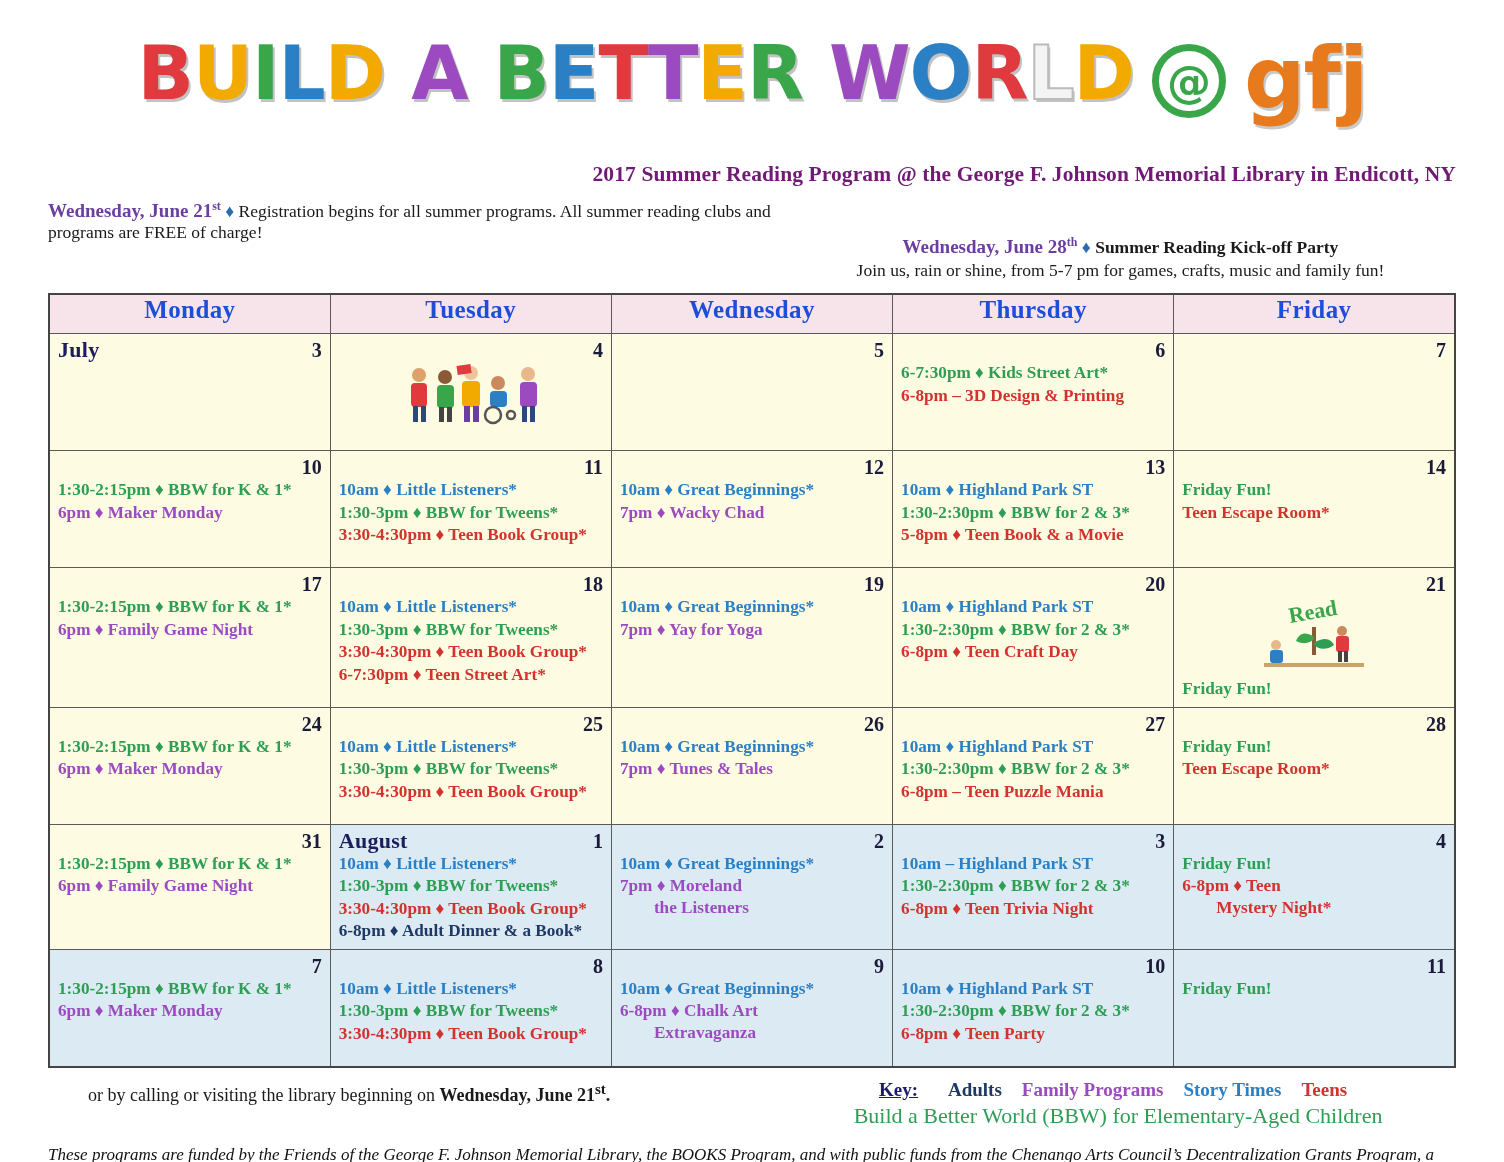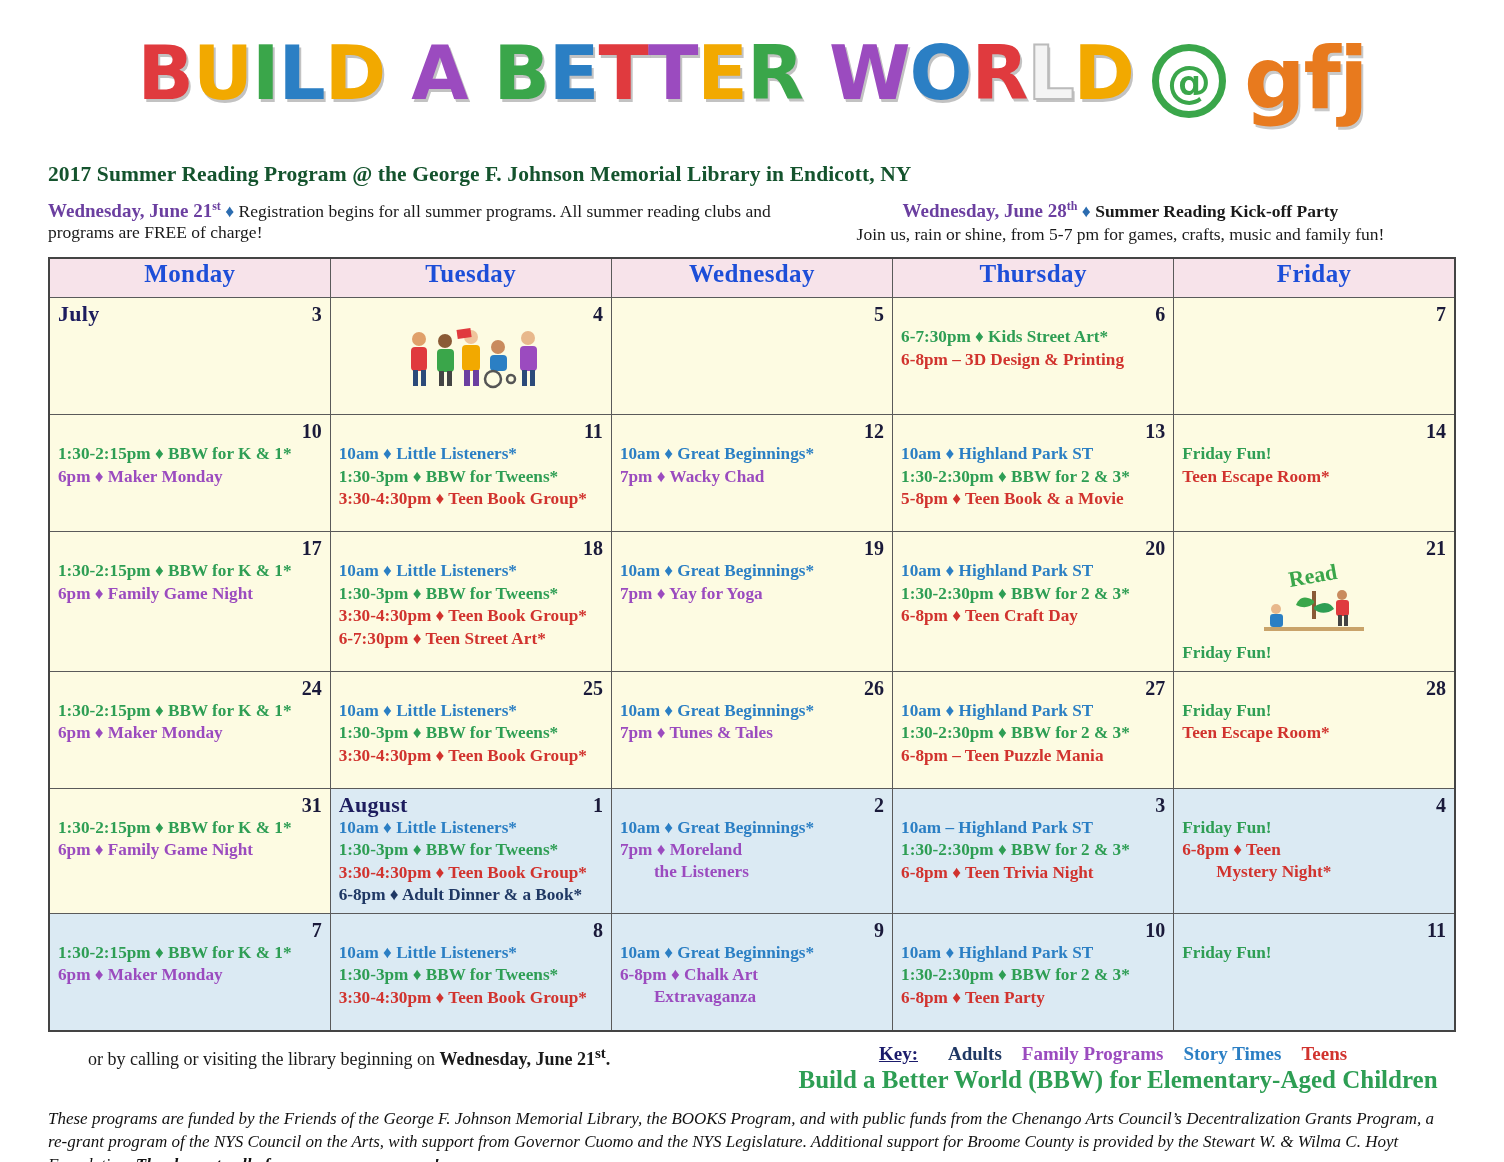--- a/index.html
+++ b/index.html
@@ -61,36 +61,36 @@
     font-family: "DejaVu Sans", sans-serif;
     font-size: 44px;
     font-weight: bold;
     display: flex; align-items: center; justify-content: center;
     margin: 14px 14px 0 14px;
     box-sizing: border-box;
   }
 
   
   .subtitle {
-    text-align: left;
+    text-align: right;
     font-weight: bold;
     font-size: 21.5px;
-    color: #14532d;
+    color: #701a75;
     margin-top: 4px;
     letter-spacing: 0.1px;
   }
 
   
   .notes {
     display: flex;
     margin-top: 12px;
     font-size: 17.5px;
   }
   .note-left { width: 52%; padding-right: 10px; }
-  .note-right { width: 48%; text-align: center; }
+  .note-right { width: 48%; text-align: center; margin-top: 36px; }
   .note-date {
     color: #6b3fa0;
     font-weight: bold;
     font-size: 19px;
   }
   .note-date sup { font-size: 12px; }
   .diamond { color: #2b6cb0; }
   .note-bold { font-weight: bold; }
   .note-right .note-line2 { display:block; margin-top: 2px; }
 
@@ -157,21 +157,21 @@
     font-size: 18px;
   }
   .foot-left { width: 52%; padding-left: 18px; box-sizing: border-box; }
   .foot-right { width: 48%; text-align: center; }
   .foot-left p { margin: 0; line-height: 25px; }
   .star { font-weight: bold; }
   .foot-left .link { font-weight: bold; color: #1a1a1a; }
   .key-label { font-weight: bold; text-decoration: underline; color: #1b1b6b; }
   .key-row { font-weight: bold; font-size: 19px; line-height: 26px; }
   .key-row span { margin: 12px 10px; }
-  .key-row2 { font-weight: bold; font-size: 25px; color: #2e9e54; line-height: 26px; }
+  .key-row2 { font-weight: normal; font-size: 22px; color: #2e9e54; line-height: 26px; }
 
   .fineprint {
     margin-top: 14px;
     font-style: italic;
     font-size: 17px;
     line-height: 23px;
     color: #111;
   }
   .fineprint b { font-style: italic; font-weight: bold; }
 

